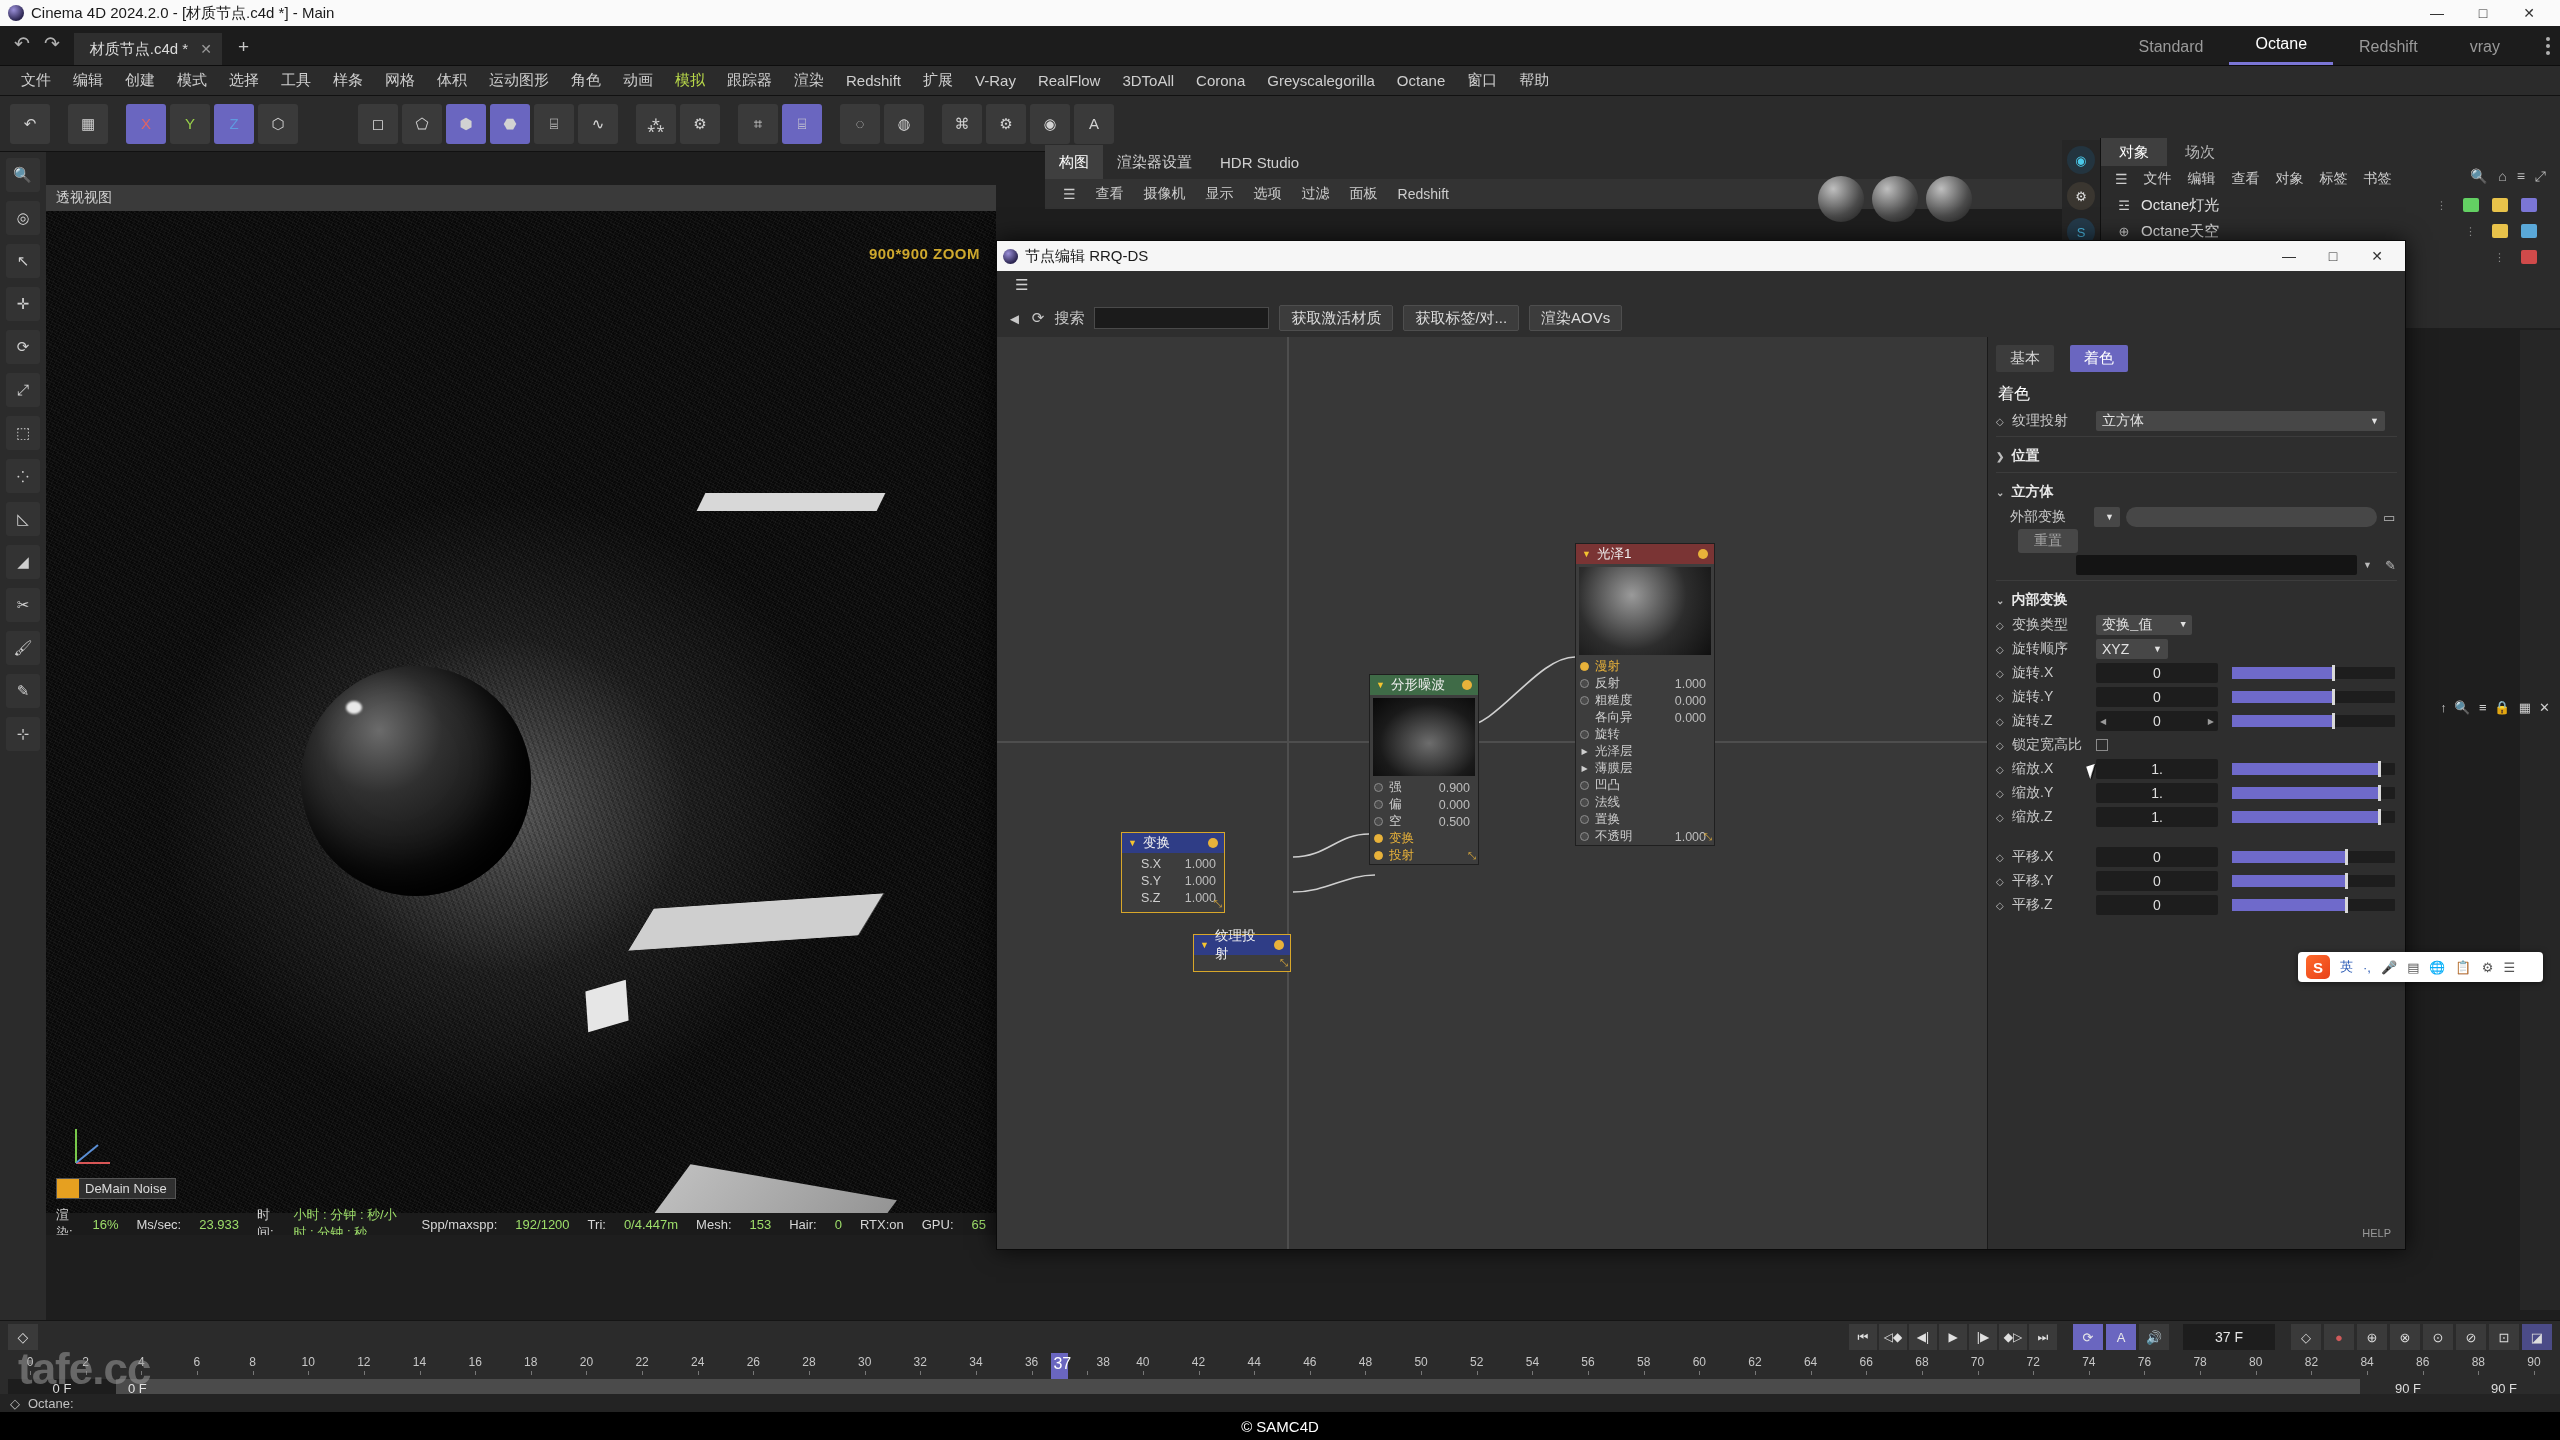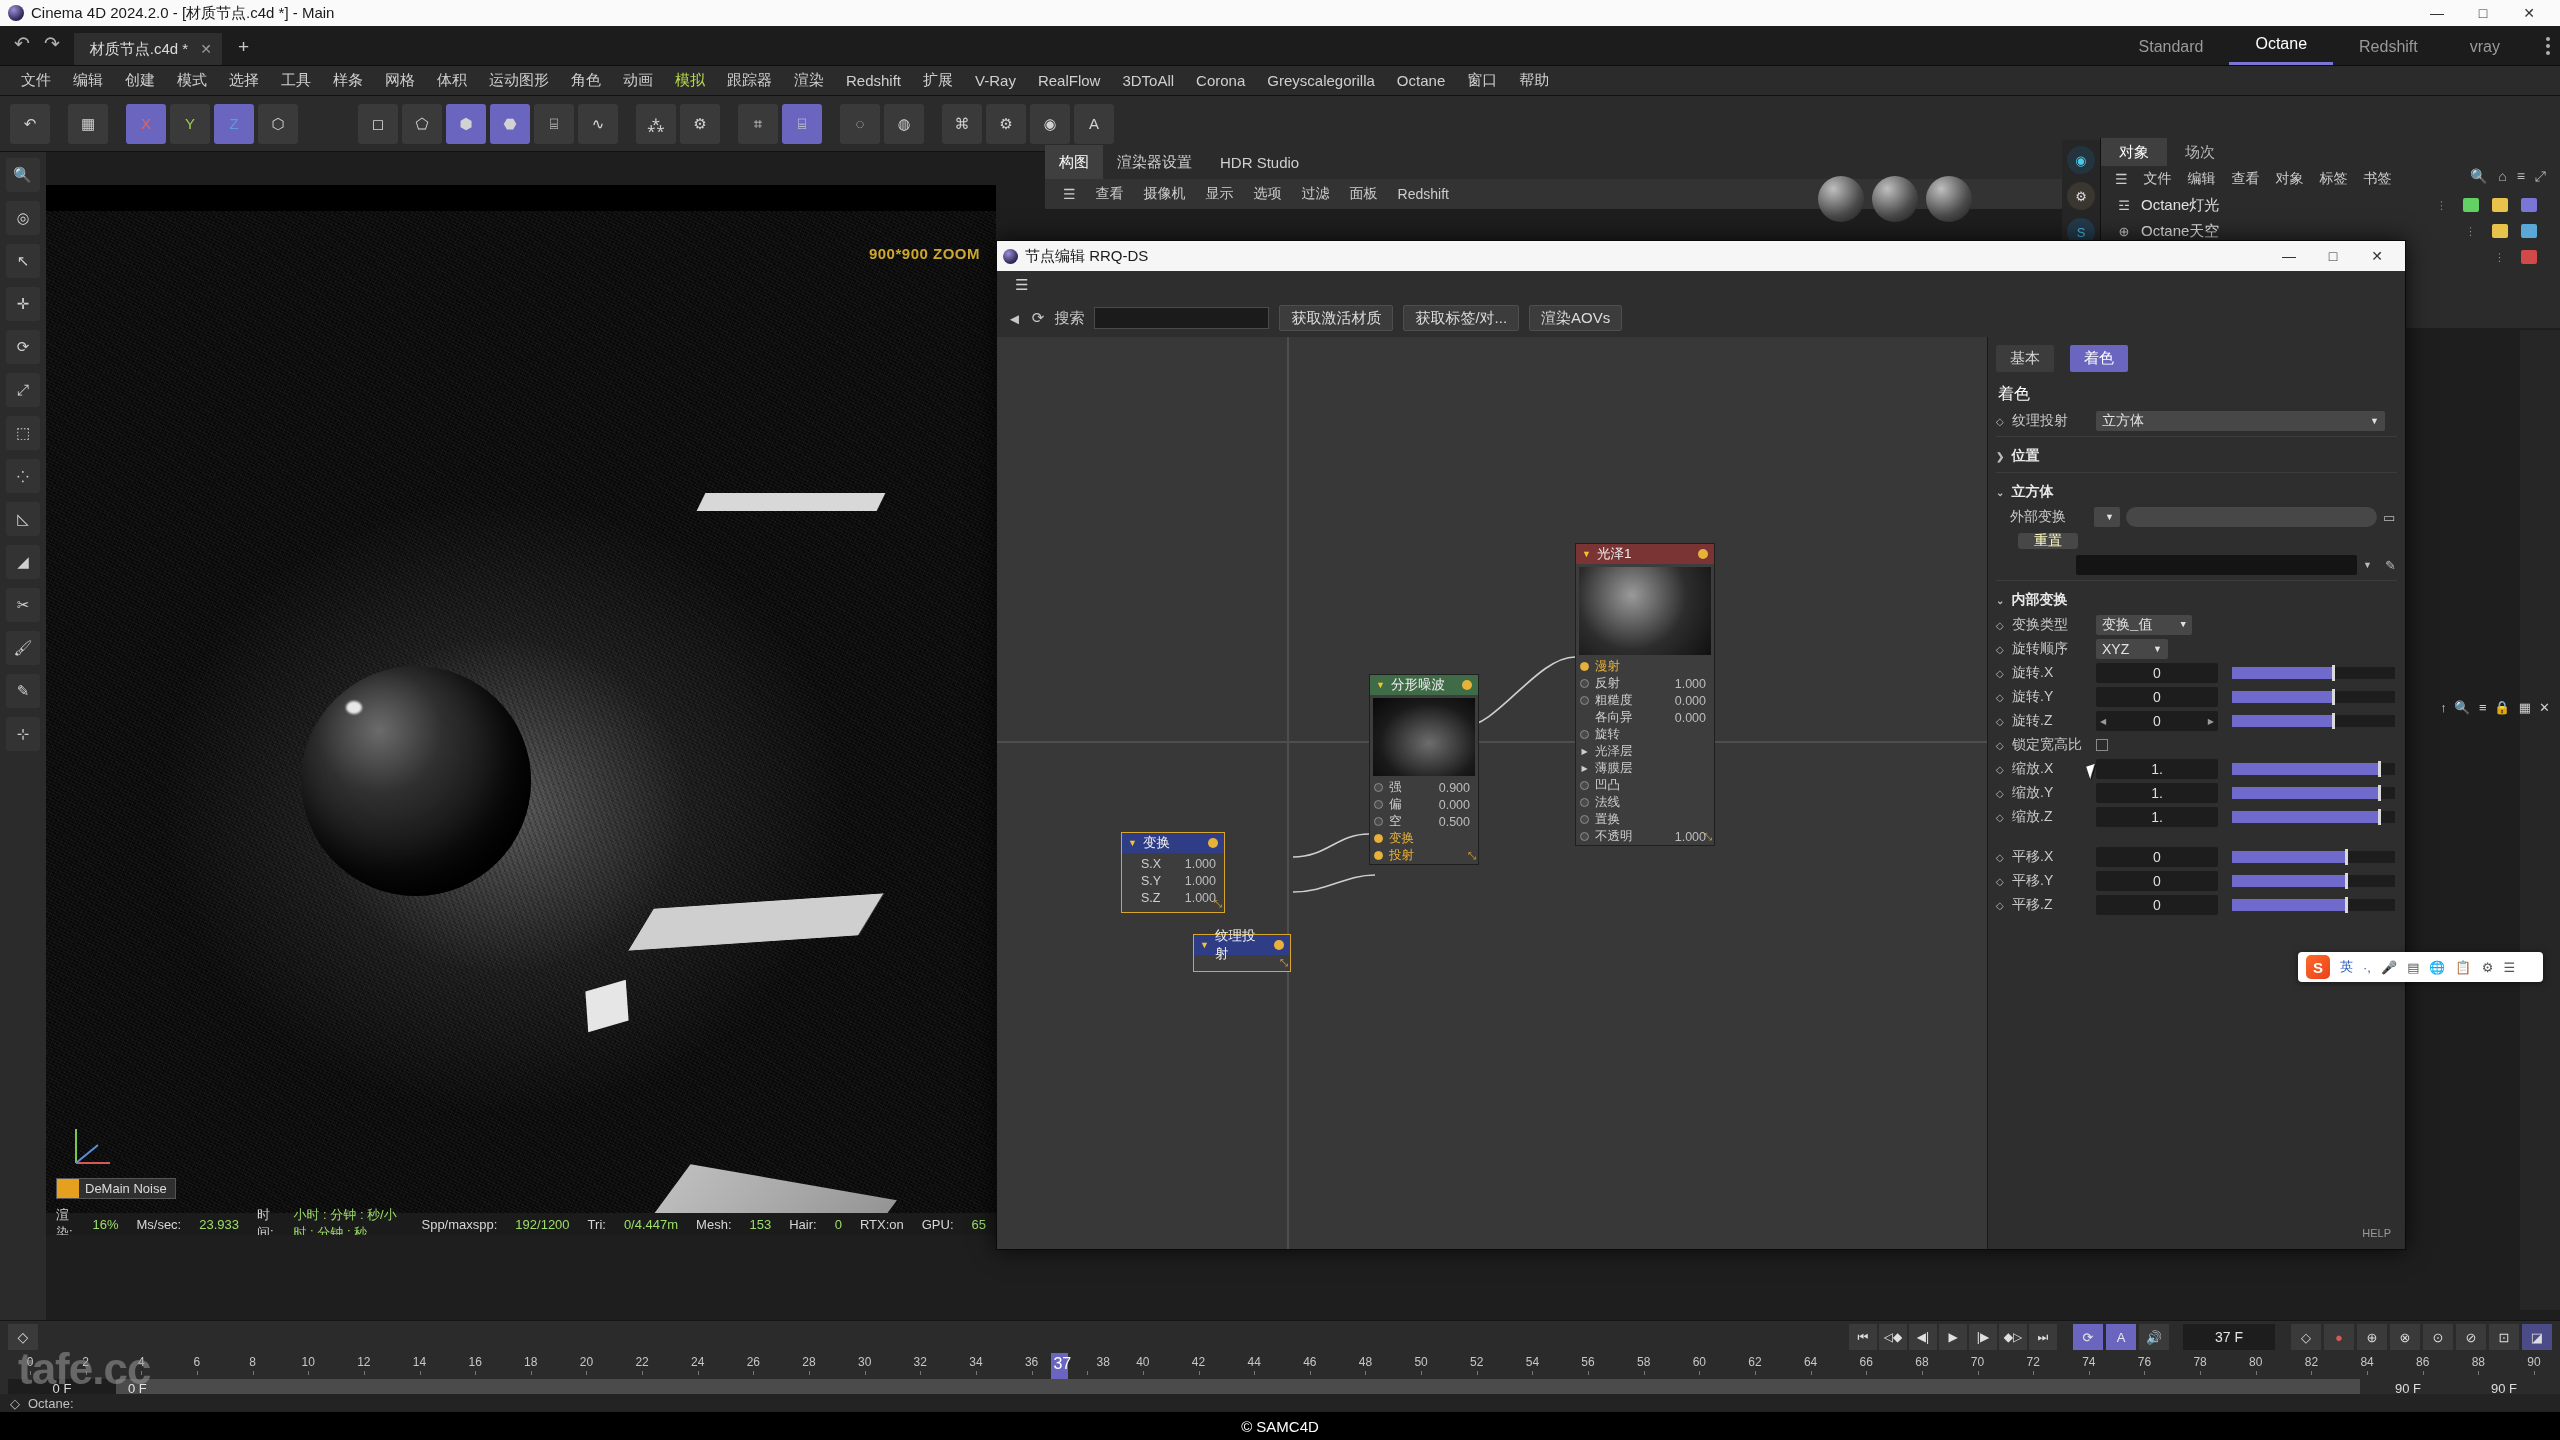--- a/index.html
+++ b/index.html
@@ -144,21 +144,21 @@
   .sel-box .cv{margin-left:auto;font-size:9px;}
   .group{display:flex;align-items:center;gap:7px;padding:7px 0 4px 8px;font-size:14px;color:#e8e8e8;font-weight:bold;}
   .group .cv{font-size:10px;color:#bdbdbd;}
   .divider{height:1px;background:#3c3c3c;margin:3px 8px;}
   .numbox{width:122px;height:20px;background:#1d1d1d;border-radius:2px;display:flex;align-items:center;justify-content:center;font-size:14px;color:#dedede;position:relative;}
   .numbox .ar{position:absolute;font-size:8px;color:#9a9a9a;}
   .numbox .ar.l{left:4px;} .numbox .ar.r{right:4px;}
   .slider{flex:1;height:12px;background:#1d1d1d;margin-left:8px;margin-right:10px;position:relative;border-radius:1px;}
   .slider .fill{position:absolute;left:0;top:0;bottom:0;background:#6f6acb;}
   .slider .knob{position:absolute;top:-2px;width:3px;height:16px;background:#d8d8d8;}
-  .btn-sm{height:16px;padding:0 16px;background:#474747;border-radius:3px;font-size:14px;color:#fef9c3;display:flex;align-items:center;}
+  .btn-sm{height:24px;padding:0 16px;background:#474747;border-radius:3px;font-size:14px;color:#a3a3a3;display:flex;align-items:center;}
   .field{height:20px;background:#474747;border-radius:10px;flex:1;}
   .field.dark{background:#141414;border-radius:2px;}
   .chk{width:12px;height:12px;border:1px solid #8a8a8a;background:#2b2b2b;}
   .help-badge{position:absolute;right:14px;bottom:10px;font-size:11px;color:#9a9a9a;}
 
   
   .timeline{position:absolute;left:0;right:0;bottom:46px;height:74px;background:#2b2b2b;border-top:1px solid #151515;}
   .tl-top{height:32px;display:flex;align-items:center;padding:0 8px;gap:6px;}
   .tl-key{width:30px;height:26px;display:flex;align-items:center;justify-content:center;background:#3a3a3a;font-size:14px;color:#ddd;}
   .transport{margin-left:auto;display:flex;gap:2px;align-items:center;}
@@ -306,20 +306,23 @@
   <div class="lbtn">⁘</div>
   <div class="lbtn">◺</div>
   <div class="lbtn">◢</div>
   <div class="lbtn">✂</div>
   <div class="lbtn">🖌</div>
   <div class="lbtn">✎</div>
   <div class="lbtn">⊹</div>
 </div>
 
 <div class="viewport">
+  <div class="vp-header">
+    <span>透视视图</span>
+  </div>
   <div class="vp-canvas">
     <div class="noise-overlay"></div>
     <div class="plane-a"></div>
     <div class="sphere"></div>
     <div class="hilite"></div>
     <div class="plane-d"></div>
     <div class="plane-b"></div>
     <div class="plane-c"></div>
     <div class="zoomtxt">900*900 ZOOM</div>
     <svg class="axis-gizmo" viewBox="0 0 60 60">

